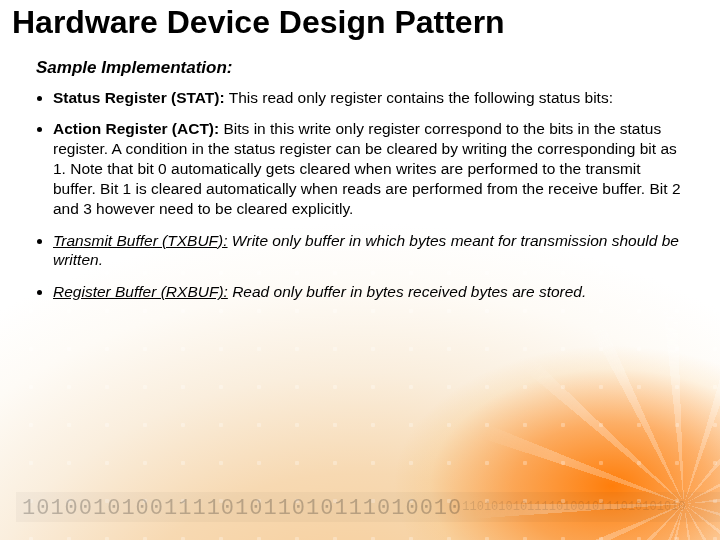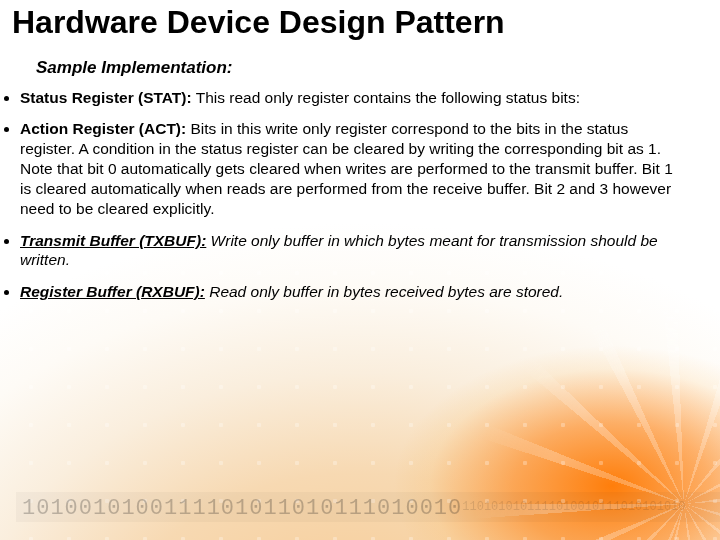--- a/index.html
+++ b/index.html
@@ -55,31 +55,31 @@
     text-shadow: 0 1px 0 rgba(255,255,255,0.6);
   }
   .subtitle {
     font-style: italic;
     font-weight: 700;
     font-size: 17px;
     padding: 14px 0 10px 36px;
   }
   ul.top {
     list-style: disc;
-    padding-left: 20px;
+    padding-left: 53px;
     margin-right: 36px;
   }
   ul.top > li {
     font-size: 15.5px;
     line-height: 1.28;
     margin-bottom: 12px;
     font-weight: 400;
   }
   ul.top > li .lead { font-weight: 700; }
-  ul.top > li .lead-u { font-weight: 700; text-decoration: underline; }
+  ul.top > li .lead-u { font-weight: 400; text-decoration: underline; }
   ul.top > li.italic { font-style: italic; }
   ul.sub {
     list-style: disc;
     padding-left: 42px;
     margin-top: 6px;
   }
   ul.sub > li {
     font-size: 15px;
     line-height: 1.35;
     font-weight: 400;

